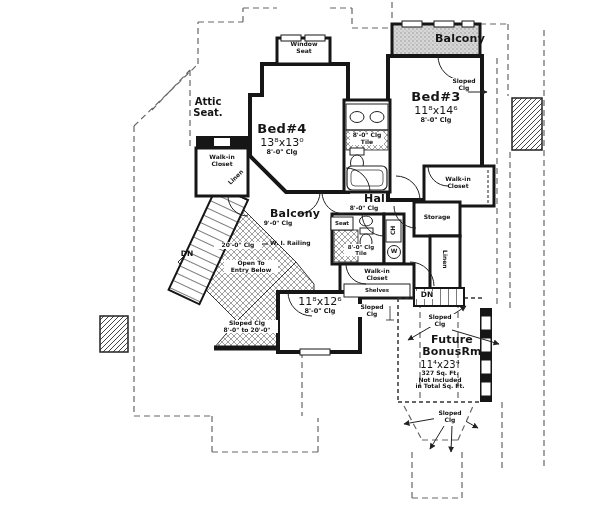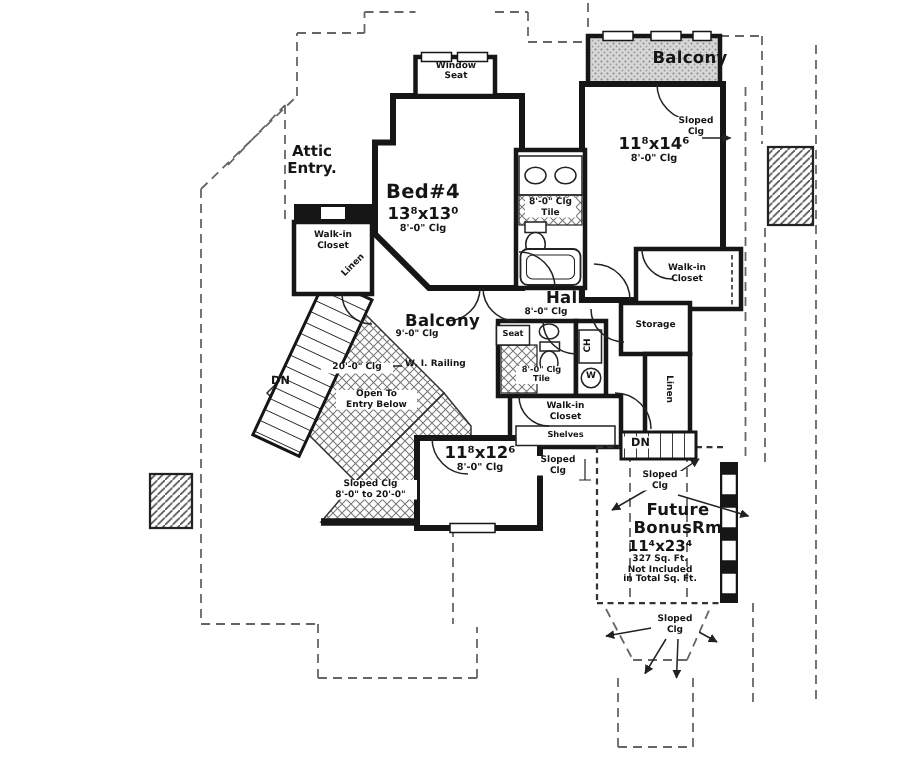--- a/index.html
+++ b/index.html
@@ -2,21 +2,21 @@
 <html><head>
 <meta charset="utf-8">
 <style>
   html,body{margin:0;padding:0;background:#fff;}
   #plan{position:relative;width:600px;height:520px;background:#fff;overflow:hidden;
         font-family:"DejaVu Sans",sans-serif;color:#111;}
   #plan svg{position:absolute;left:0;top:0;}
   .lbl{position:absolute;text-align:center;line-height:1.12;color:#151515;z-index:3;}
   .rm{font-weight:700;font-size:13px;letter-spacing:.3px;}
   .rm-sm{font-weight:700;font-size:11px;letter-spacing:.2px;margin-left:24px;}
-  .dim{font-weight:700;font-size:11px;}
+  .dim{font-weight:400;font-size:11px;}
   .clg{font-size:6.5px;font-weight:700;}
   .tiny{font-size:6px;font-weight:700;}
   .xtiny{font-size:5.5px;font-weight:700;}
   .chip{background:#fff;padding:0 1px;}
   .rot-45{transform:rotate(-45deg);}
   .rot90{transform:rotate(90deg);}
   .rot-90{transform:rotate(-90deg);}
   .bold10{font-weight:700;font-size:10px;}
 </style>
 </head>
@@ -161,39 +161,40 @@
     <line x1="444" y1="426" x2="430" y2="449" marker-end="url(#ah)"></line>
     <line x1="452" y1="426" x2="451" y2="452" marker-end="url(#ah)"></line>
     <line x1="250" y1="244" x2="268" y2="244"></line>
     <path d="M390,306 L390,320 M386,320 L394,320" stroke-width="0.8"></path>
   </g>
 </svg>
 
   <div class="lbl rm-sm" style="left:392px;top:33px;width:88px">Balcony</div>
 
   <div class="lbl" style="left:392px;top:90px;width:88px">
+    <div class="rm">Bed#3</div>
     <div class="dim">11⁸x14⁶</div>
     <div class="clg">8'-0" Clg</div>
   </div>
   <div class="lbl tiny chip" style="left:448px;top:78px;width:30px">Sloped Clg</div>
 
   <div class="lbl" style="left:236px;top:122px;width:92px">
     <div class="rm">Bed#4</div>
     <div class="dim">13⁸x13⁰</div>
     <div class="clg">8'-0" Clg</div>
   </div>
 
   <div class="lbl tiny" style="left:280px;top:41px;width:48px">
     <div>Window</div>
     <div>Seat</div>
   </div>
 
   <div class="lbl bold10" style="left:187px;top:96px;width:42px">
     <div>Attic</div>
-    <div>Entry.</div>
+    <div>Seat.</div>
   </div>
 
   <div class="lbl tiny" style="left:200px;top:154px;width:44px">Walk-in Closet</div>
   <div class="lbl tiny rot-45" style="left:214px;top:174px;width:44px">Linen</div>
 
   <div class="lbl" style="left:340px;top:193px;width:48px">
     <div class="rm-sm">Hall</div>
     <div class="tiny">8'-0" Clg</div>
   </div>
 

